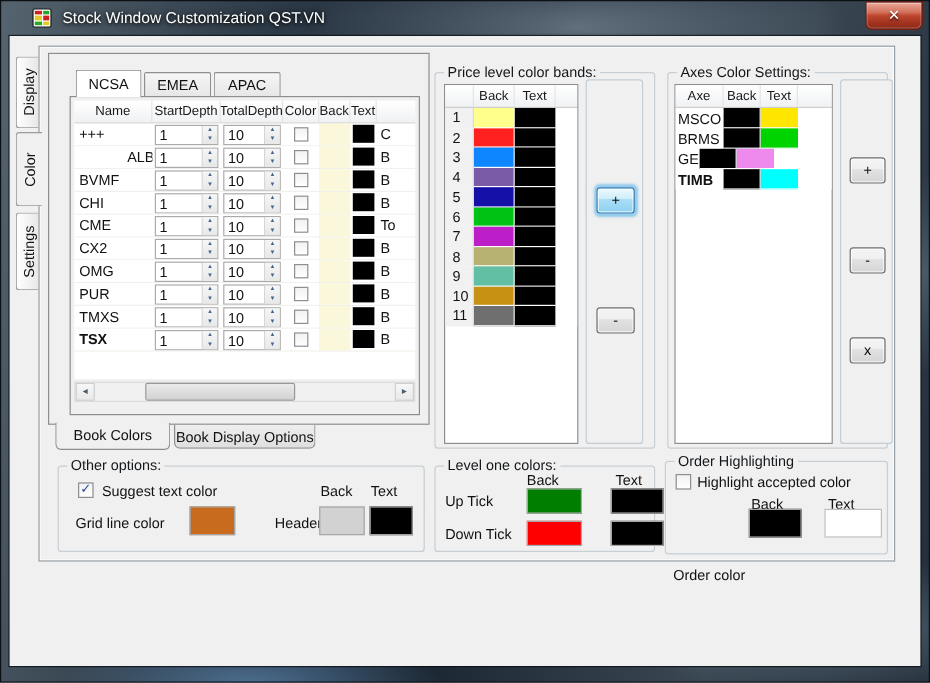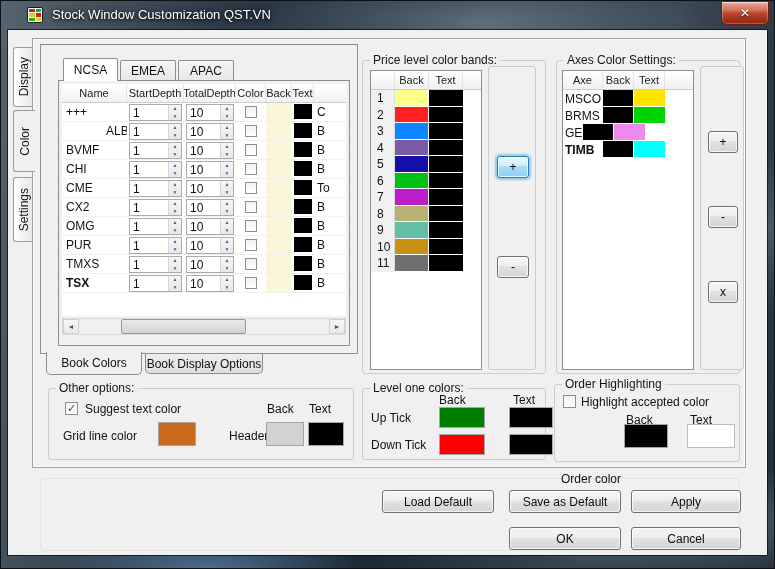--- a/index.html
+++ b/index.html
@@ -646,22 +646,15 @@
       <div class="cap">Order Highlighting</div>
       <div class="cb13" style="left:8px;top:10px;"></div>
       <div class="lbl" style="left:26px;top:10px;">Highlight accepted color</div>
       <div class="lbl" style="left:71px;top:28px;">Back</div>
       <div class="lbl" style="left:135px;top:28px;">Text</div>
       <div class="lbl" style="left:6px;top:45px;margin-top:42px;">Order color</div>
       <div class="sw" style="left: 69px; top: 39px; width: 44px; height: 24px; background: rgb(0, 0, 0);"></div>
       <div class="sw" style="left: 132px; top: 39px; width: 48px; height: 24px; border-color: rgb(189, 189, 189); background: rgb(255, 255, 255);"></div>
     </div>
 
-    <div class="footerpanel">
-      <div class="btn7" style="left:341px;top:11px;width:112px;height:23px;">Load Default</div>
-      <div class="btn7" style="left:468px;top:11px;width:112px;height:23px;">Save as Default</div>
-      <div class="btn7" style="left:590px;top:11px;width:110px;height:23px;">Apply</div>
-      <div class="btn7" style="left:468px;top:48px;width:112px;height:23px;">OK</div>
-      <div class="btn7" style="left:590px;top:48px;width:110px;height:23px;">Cancel</div>
-    </div>
 
   </div>
 </div>
 
 </body></html>

